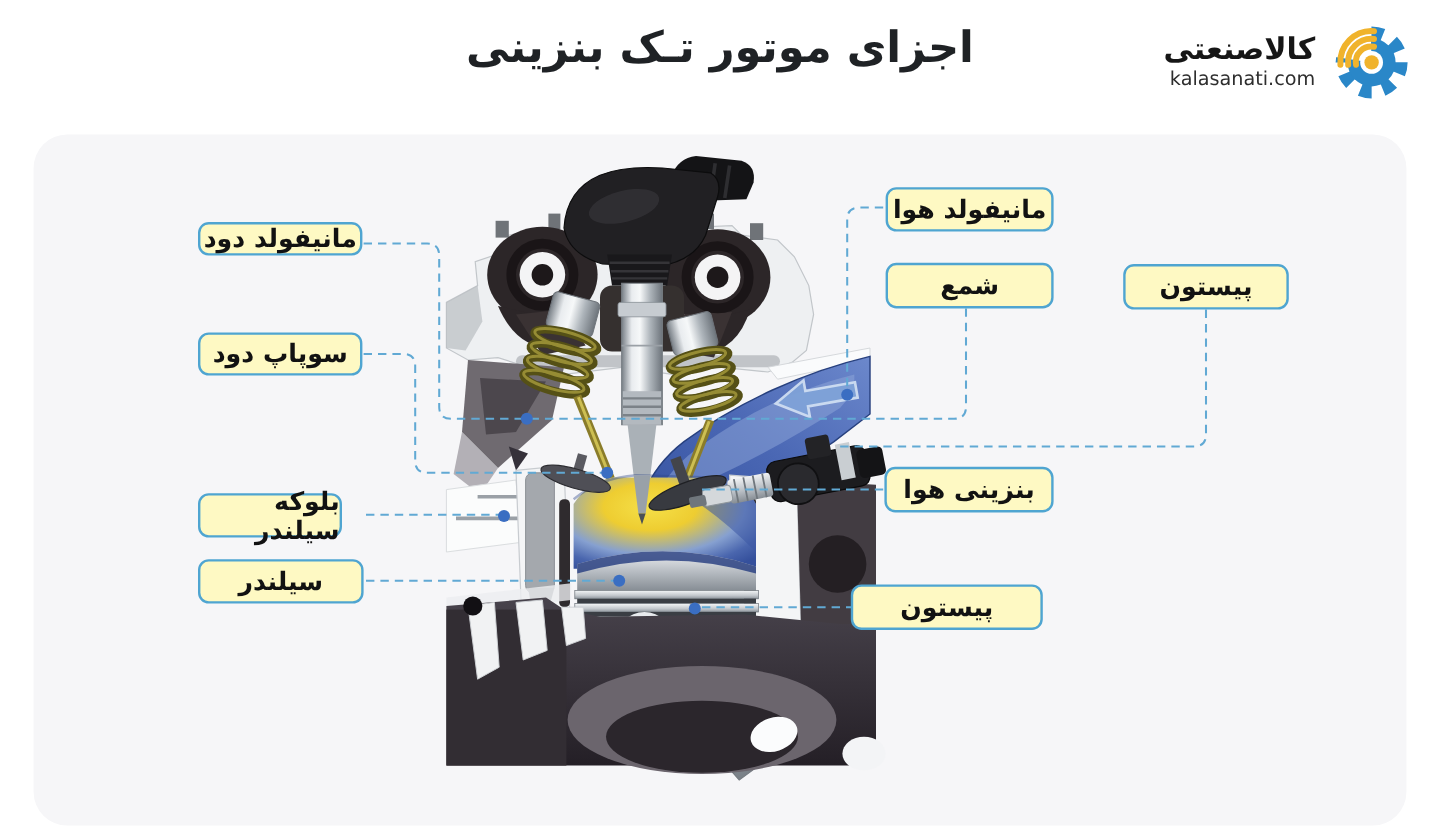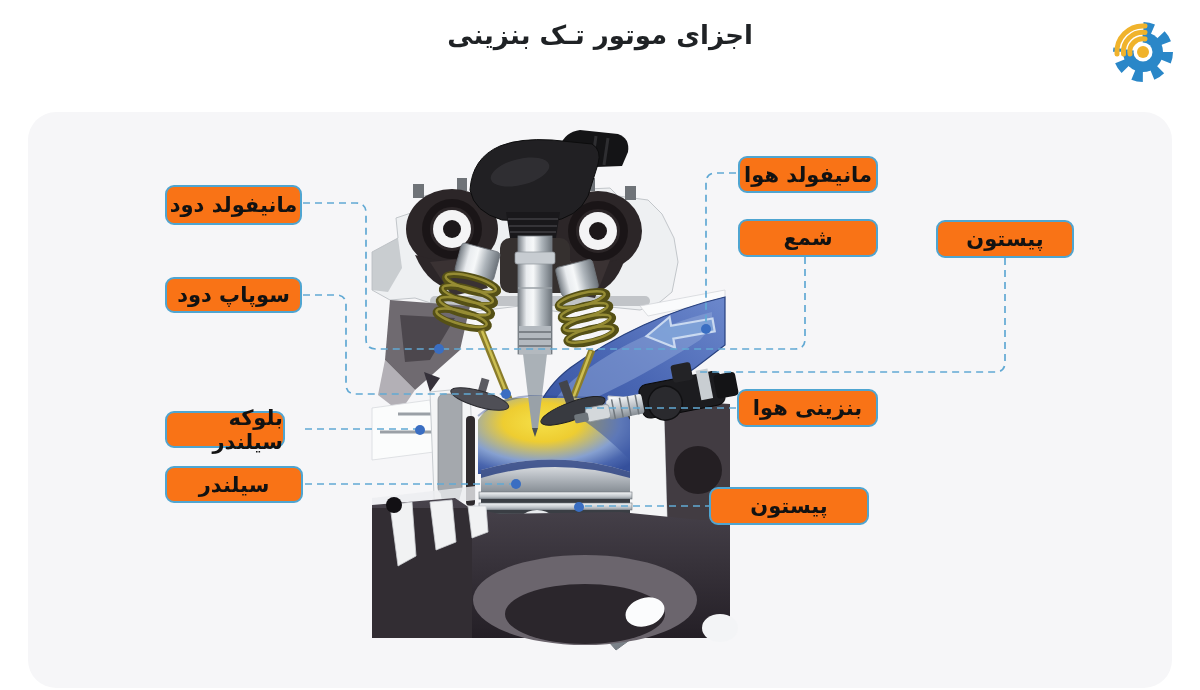--- a/index.html
+++ b/index.html
@@ -7,33 +7,33 @@
     width:1200px;height:690px;position:relative;overflow:hidden;
     background:#ffffff;
     font-family:"DejaVu Sans","Liberation Sans",sans-serif;
   }
   .panel{
     position:absolute;left:28px;top:112px;width:1144px;height:576px;
     background:#f6f6f8;border-radius:28px;
   }
   .page-title{
     position:absolute;left:0;top:20px;width:1200px;
-    text-align:center;font-size:26px;font-weight:800;color:#1f2225;
+    text-align:center;font-size:36px;font-weight:800;color:#1f2225;
     direction:rtl;letter-spacing:.5px;
   }
   .logo{
     position:absolute;right:18px;top:10px;height:82px;
     display:flex;align-items:center;flex-direction:row;gap:6px;
   }
   .logo-text{display:flex;flex-direction:column;align-items:flex-end;}
   .logo-fa{font-size:25px;font-weight:800;color:#161616;direction:rtl;line-height:1.1;}
   .logo-en{font-size:16px;font-weight:500;color:#2e2e2e;margin-top:1px;}
   .lbl{
     position:absolute;display:flex;align-items:center;justify-content:center;
-    background:#f97316;border:2px solid #4fa5d1;border-radius:9px;
+    background:#fef9c3;border:2px solid #4fa5d1;border-radius:9px;
     font-size:21px;font-weight:600;color:#121212;direction:rtl;
     box-sizing:border-box;
   }
   svg.art{position:absolute;left:0;top:0;}
 </style>
 </head>
 <body>
 
 <div class="panel"></div>
 
@@ -279,38 +279,42 @@
     <circle cx="420" cy="430" r="5"></circle>
     <circle cx="516" cy="484" r="5"></circle>
     <circle cx="706" cy="329" r="5"></circle>
     <circle cx="579" cy="507" r="5"></circle>
   </g>
 </svg>
 
 <div class="page-title" dir="rtl">اجزای موتور تـک بنزینی</div>
 
 <div class="logo">
+  <div class="logo-text">
+    <div class="logo-fa">کالاصنعتی</div>
+    <div class="logo-en">kalasanati.com</div>
+  </div>
   <svg width="80" height="80" viewBox="0 0 80 80">
 
     <circle cx="41" cy="41" r="24" fill="none" stroke="#2a87c8" stroke-width="12" stroke-dasharray="9.4 9.4"></circle>
     <circle cx="41" cy="41" r="20" fill="#2a87c8"></circle>
 
     <path d="M41,41 L8,36 L12,18 L26,7 L40,4 Z" fill="#ffffff"></path>
     <circle cx="41" cy="41" r="9.5" fill="#ffffff"></circle>
 
     <g fill="none" stroke="#f0b32c" stroke-width="5" stroke-linecap="round">
       <path d="M28,43 A13 13 0 0 1 43,28"></path>
       <path d="M21.5,43 A19.5 19.5 0 0 1 43,21.5"></path>
       <path d="M15,43 A26 26 0 0 1 43,15"></path>
     </g>
     <circle cx="41" cy="41" r="6" fill="#f0b32c"></circle>
   </svg>
 </div>
 
-<div class="lbl" style="left:165px;top:185px;width:137px;height:40px">مانیفولد دود</div>
+<div class="lbl" style="left:165px;top:185px;width:137px;height:28px">مانیفولد دود</div>
 <div class="lbl" style="left:165px;top:277px;width:137px;height:36px">سوپاپ دود</div>
 <div class="lbl" style="left:165px;top:411px;width:120px;height:37px">بلوکه سیلندر</div>
 <div class="lbl" style="left:165px;top:466px;width:138px;height:37px">سیلندر</div>
 <div class="lbl" style="left:738px;top:156px;width:140px;height:37px">مانیفولد هوا</div>
 <div class="lbl" style="left:738px;top:219px;width:140px;height:38px">شمع</div>
 <div class="lbl" style="left:936px;top:220px;width:138px;height:38px">پیستون</div>
 <div class="lbl" style="left:737px;top:389px;width:141px;height:38px">بنزینی هوا</div>
 <div class="lbl" style="left:709px;top:487px;width:160px;height:38px">پیستون</div>
 
 </body></html>

